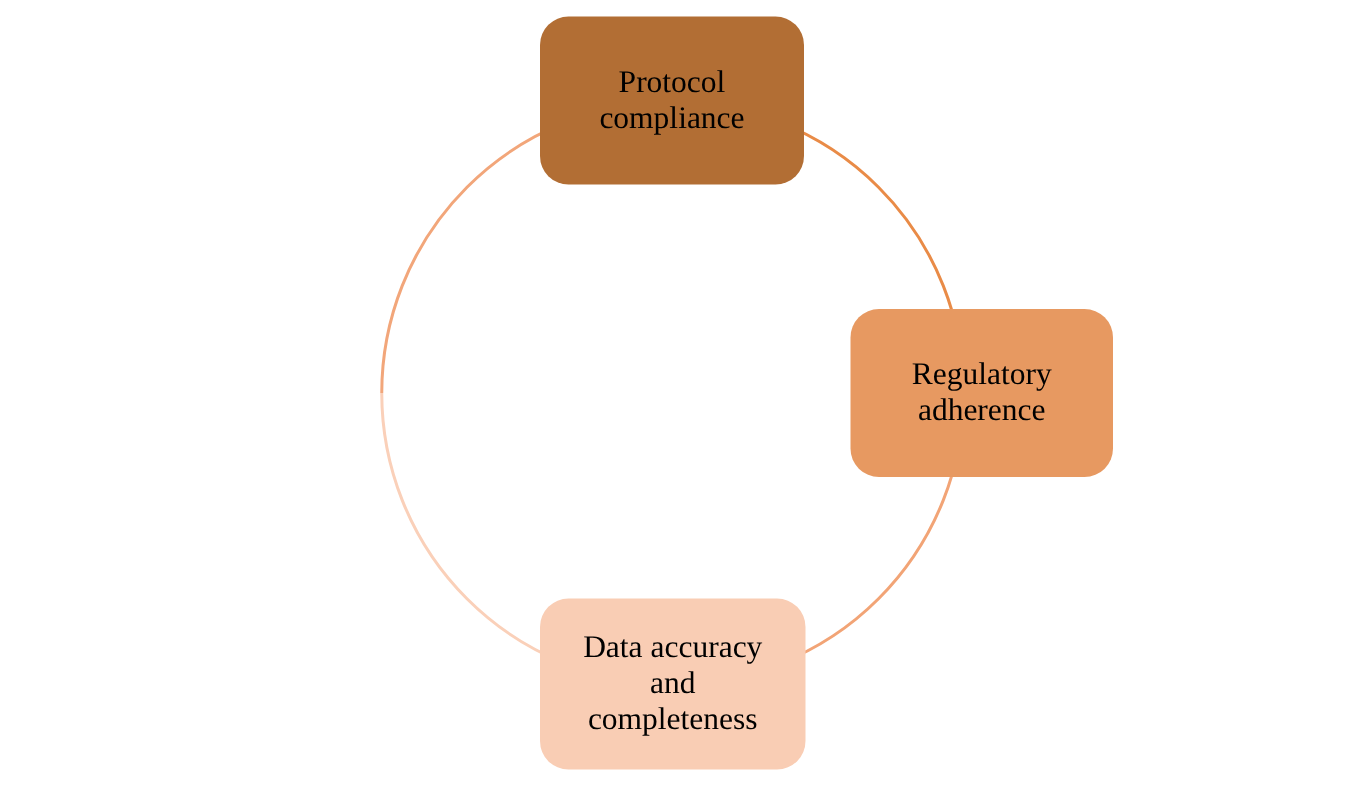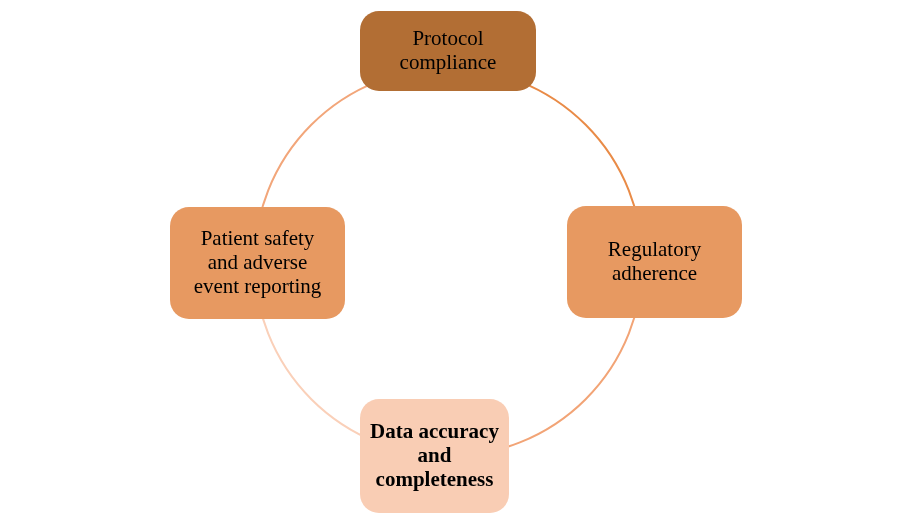--- a/index.html
+++ b/index.html
@@ -31,23 +31,23 @@
     text-align: center;
     box-sizing: border-box;
     padding: 4px 8px;
   }
   .node-label {
     white-space: pre-line;
     font-size: 21px;
     line-height: 1.14;
     color: #000000;
   }
-  .node-top    { left: 360px; top: 11px;  width: 176px; height: 80px; }
+  .node-top    { left: 360px; top: 11px;  width: 176px; height: 112px; }
   .node-right  { left: 555px; top: 206px; width: 175px; height: 112px; margin-left: 12px; }
-  .node-bottom { left: 360px; top: 399px; width: 149px; height: 114px; font-weight: bold; }
+  .node-bottom { left: 360px; top: 399px; width: 177px; height: 114px; }
   .node-left   { left: 170px; top: 207px; width: 175px; height: 112px; }
 </style>
 </head>
 <body>
 
 <div class="canvas">
 
   <svg class="ring" viewBox="0 0 909 532" xmlns="http://www.w3.org/2000/svg">
     <path d="M 448.5 68 A 194 194 0 0 1 642.5 262" fill="none" stroke-width="2" stroke="#E98B47"></path>
     <path d="M 642.5 262 A 194 194 0 0 1 448.5 456" fill="none" stroke-width="2" stroke="#F2A476"></path>
@@ -64,19 +64,14 @@
     <span class="node-label">Regulatory
 adherence</span>
   </div>
 
   <div class="node node-bottom" style="background: rgb(249, 205, 180); color: rgb(0, 0, 0);">
     <span class="node-label">Data accuracy
 and
 completeness</span>
   </div>
 
-  <div class="node node-left" style="background: rgb(231, 153, 97); color: rgb(0, 0, 0);">
-    <span class="node-label">Patient safety
-and adverse
-event reporting</span>
-  </div>
 
 </div>
 
 </body></html>

